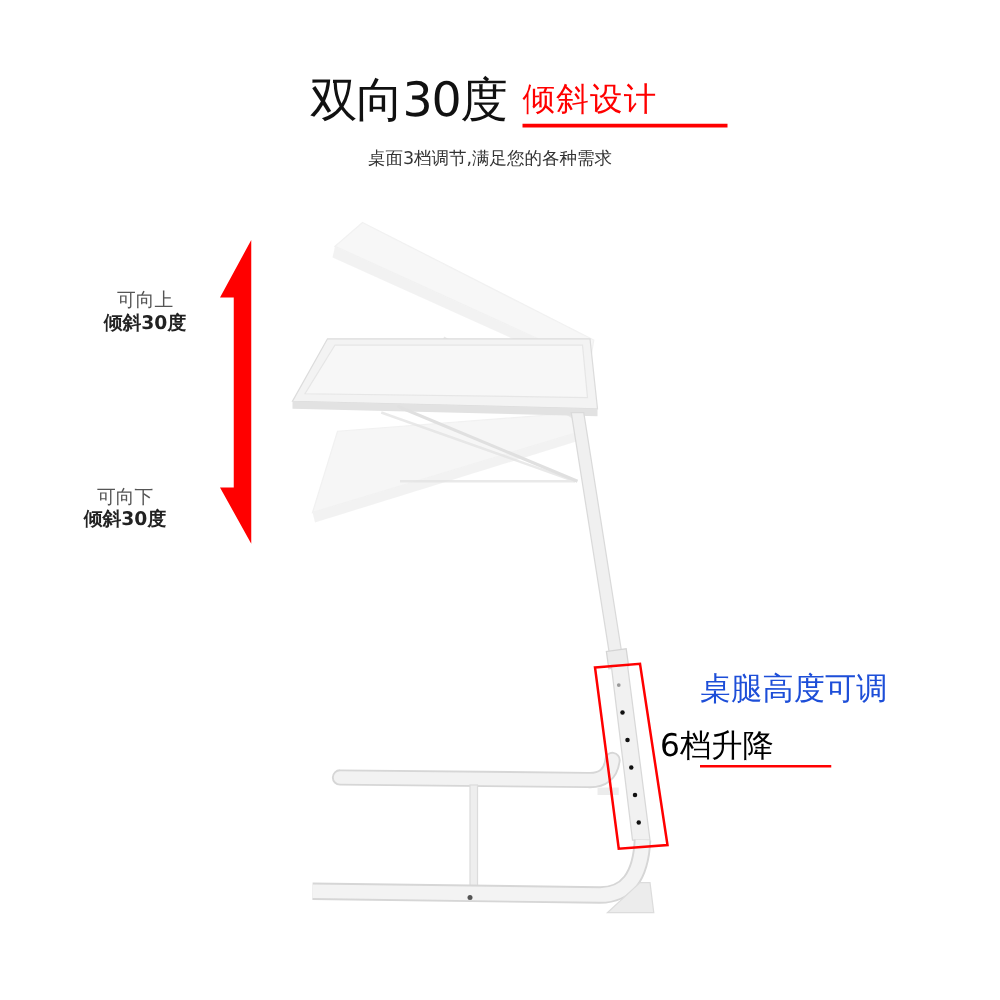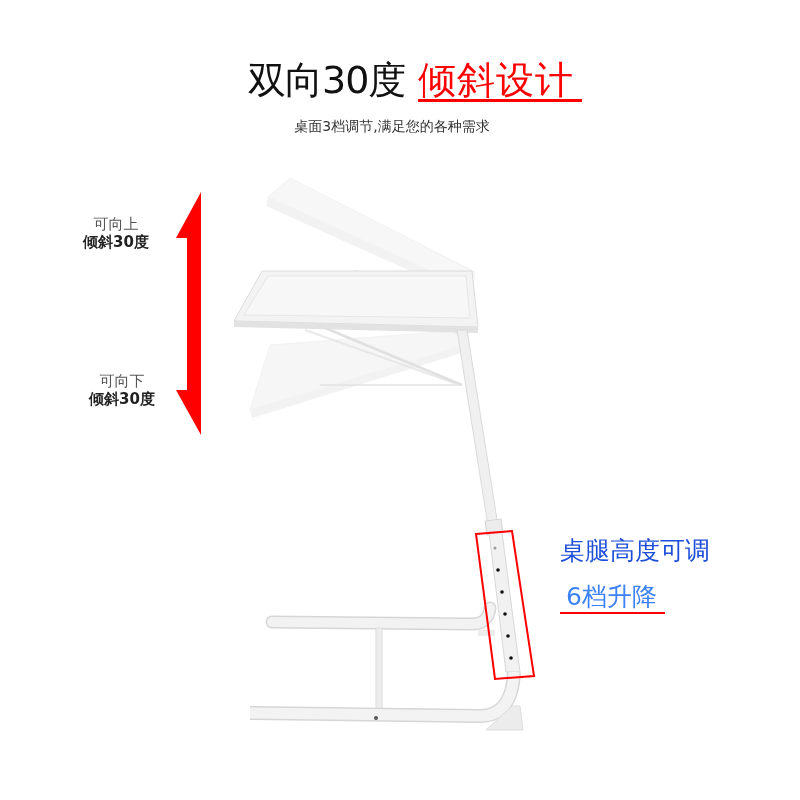--- a/index.html
+++ b/index.html
@@ -1,27 +1,27 @@
 <!DOCTYPE html>
 <html><head>
 <meta charset="utf-8">
 <style>
   html, body { margin: 0; padding: 0; background: #ffffff; }
   body { width: 800px; height: 800px; position: relative; overflow: hidden;
          font-family: "DejaVu Sans", "Liberation Sans", sans-serif; }
   .abs { position: absolute; }
   .title-black { left: 220px; top: 58px; font-size: 38px; color: #111; line-height: 44px; white-space: nowrap; letter-spacing: -1px; margin-left: 28px; }
-  .title-red { left: 418px; top: 58px; font-size: 38px; color: #ff0000; line-height: 44px; white-space: nowrap; letter-spacing: 1px; }
+  .title-red { left: 418px; top: 58px; font-size: 26px; color: #ff0000; line-height: 44px; white-space: nowrap; letter-spacing: 1px; }
   .title-underline { left: 418px; top: 99px; width: 164px; height: 3px; background: #ff0000; }
   .subtitle { left: 0; width: 776px; top: 118px; text-align: center; font-size: 14px; color: #333; padding-left: 8px; box-sizing: border-box; }
   .side-label { font-size: 15px; color: #333; text-align: center; width: 100px; line-height: 18px; }
-  .side-label .l1 { color: #555; font-weight: normal; }
+  .side-label .l1 { color: #555; font-weight: normal; margin-top: 16px; }
   .side-label .l2 { color: #222; font-weight: bold; text-align: center; }
   .leg-title { left: 560px; top: 534px; font-size: 25px; color: #1d4ed8; white-space: nowrap; }
-  .leg-sub { left: 566px; top: 580px; font-size: 25px; color: #3b82f6; white-space: nowrap; }
+  .leg-sub { left: 528px; top: 580px; font-size: 25px; color: #000000; white-space: nowrap; }
   .leg-sub-ul { left: 560px; top: 612px; width: 105px; height: 2px; background: #ff0000; }
   svg.scene { position: absolute; left: 0; top: 0; }
 </style>
 </head>
 <body>
 
 <div class="abs title-black">双向30度</div>
 <div class="abs title-red">倾斜设计</div>
 <div class="abs title-underline"></div>
 <div class="abs subtitle">桌面3档调节,满足您的各种需求</div>
@@ -82,20 +82,20 @@
   <circle cx="376" cy="718" r="2" fill="#555"></circle>
   <polygon points="512,706 520,706 523,730 486,730" fill="#ececec" stroke="#dcdcdc" stroke-width="1"></polygon>
 
   <polygon points="476,534 512,531 534,676 495,679" fill="none" stroke="#ff0000" stroke-width="2"></polygon>
 </svg>
 
 <div class="abs side-label" style="left:66px; top:215px;">
   <div class="l1">可向上</div>
   <div class="l2">倾斜30度</div>
 </div>
-<div class="abs side-label" style="left:72px; top:372px;">
+<div class="abs side-label" style="left:50px; top:372px;">
   <div class="l1">可向下</div>
   <div class="l2">倾斜30度</div>
 </div>
 
 <div class="abs leg-title">桌腿高度可调</div>
 <div class="abs leg-sub">6档升降</div>
 <div class="abs leg-sub-ul"></div>
 
 </body></html>

